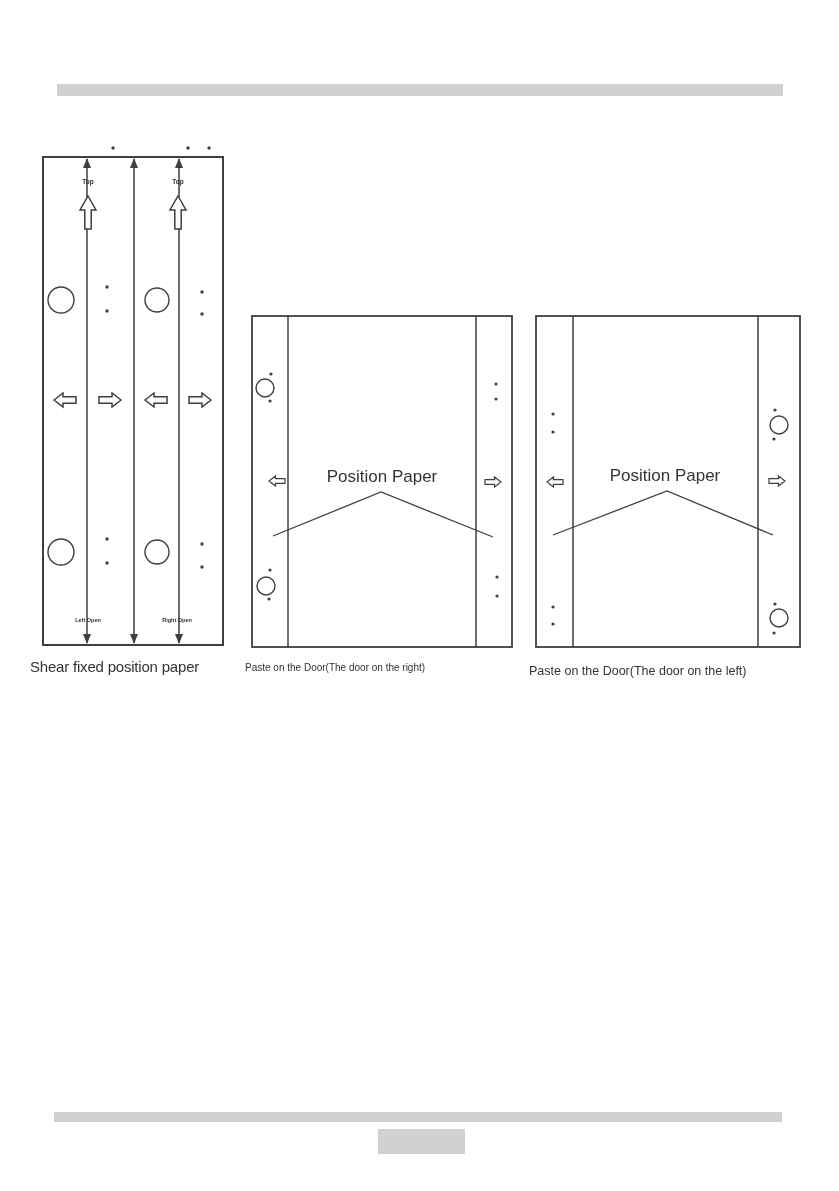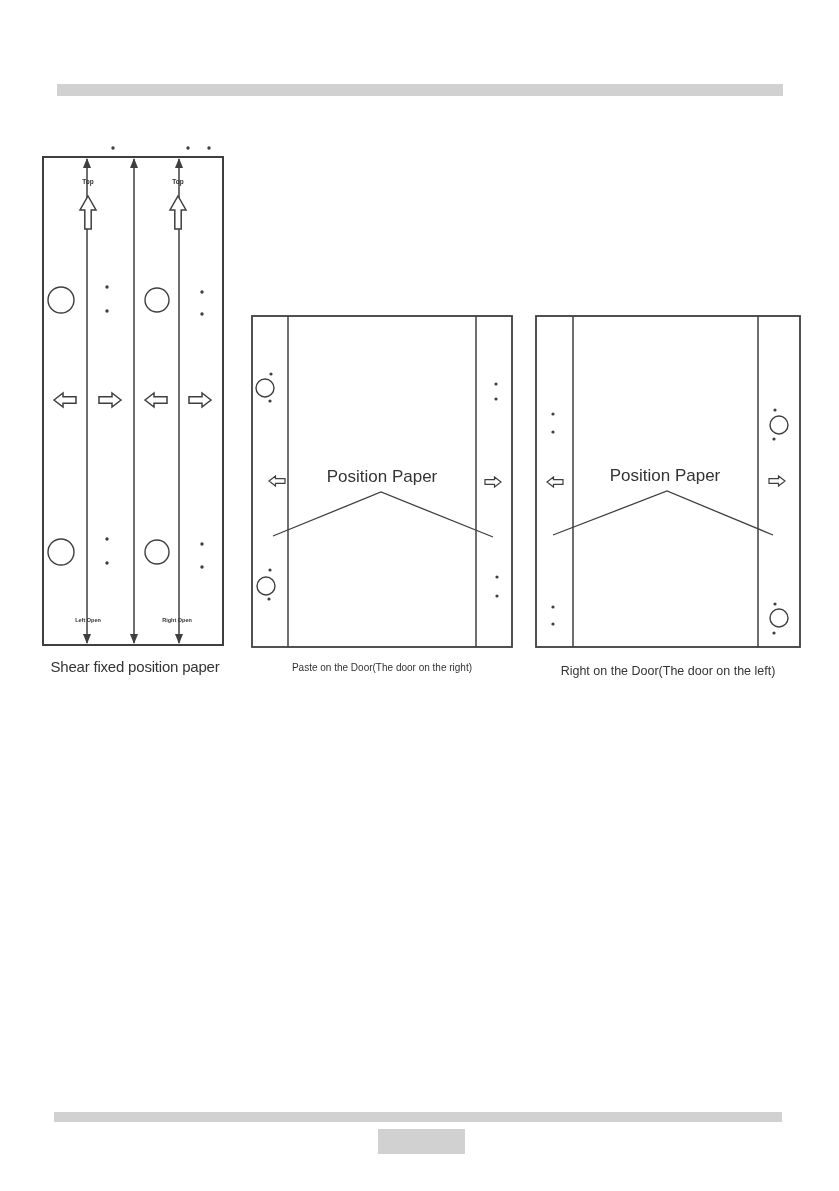--- a/index.html
+++ b/index.html
@@ -14,21 +14,21 @@
   #top-bar    { left:57px;  top:84px;   width:726px; height:12px; }
   #bottom-bar { left:54px;  top:1112px; width:728px; height:10px; }
   #footer-box { left:378px; top:1129px; width:87px;  height:25px; }
 
   .fig-svg { position:absolute; }
   #fig-shear-svg      { left:38px;  top:140px; }
   #fig-door-right-svg { left:251px; top:315px; }
   #fig-door-left-svg  { left:535px; top:315px; }
 
   .caption {
-    position:absolute; text-align:center; color:#333333;
+    position:absolute; color:#333333;
     font-family:"Liberation Sans", sans-serif;
   }
   #caption-shear      { left:30px;  top:658px; width:210px; font-size:15px; letter-spacing:-0.2px; }
   #caption-door-right { left:245px; top:662px; width:274px; font-size:10px; }
   #caption-door-left  { left:529px; top:664px; width:278px; font-size:12.5px; }
 
   
   .outline   { fill:none; stroke:#3f3f3f; }
   .cutline   { stroke:#3f3f3f; stroke-width:1.5; }
   .thinline  { fill:none; stroke:#3f3f3f; stroke-width:1.3; }
@@ -140,18 +140,18 @@
     <circle class="dot" cx="240" cy="289" r="1.6"></circle>
     <circle class="dot" cx="239" cy="318" r="1.6"></circle>
 
     <polygon class="smallarrow" points="12,167 18.5,162 18.5,164.7 28,164.7 28,169.3 18.5,169.3 18.5,172"></polygon>
     <polygon class="smallarrow" points="250,166 243.5,161 243.5,163.7 234,163.7 234,168.3 243.5,168.3 243.5,171"></polygon>
 
     <text class="figtext" x="130" y="166" font-size="17" text-anchor="middle">Position Paper</text>
 
     <polyline class="thinline" points="18,220 132,176 238,220"></polyline>
   </svg>
-  <div id="caption-door-left" class="caption">Right on the Door(The door on the left)</div>
+  <div id="caption-door-left" class="caption">Paste on the Door(The door on the left)</div>
 
   <div id="bottom-bar" class="graybar"></div>
   <div id="footer-box" class="graybar"></div>
 
 </div>
 
 </body></html>

